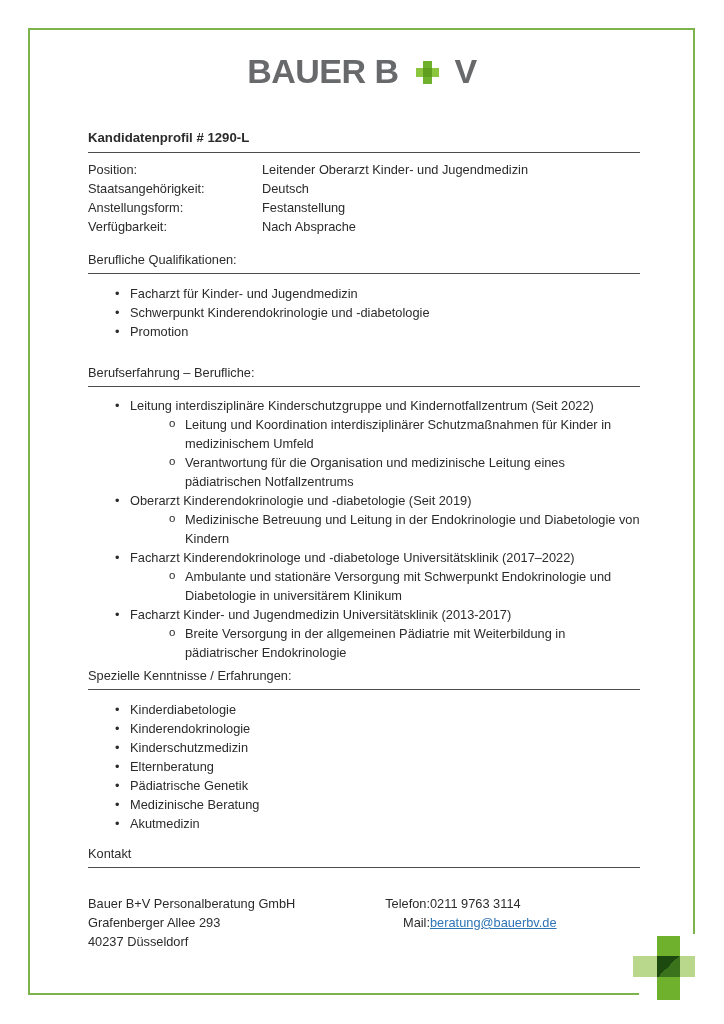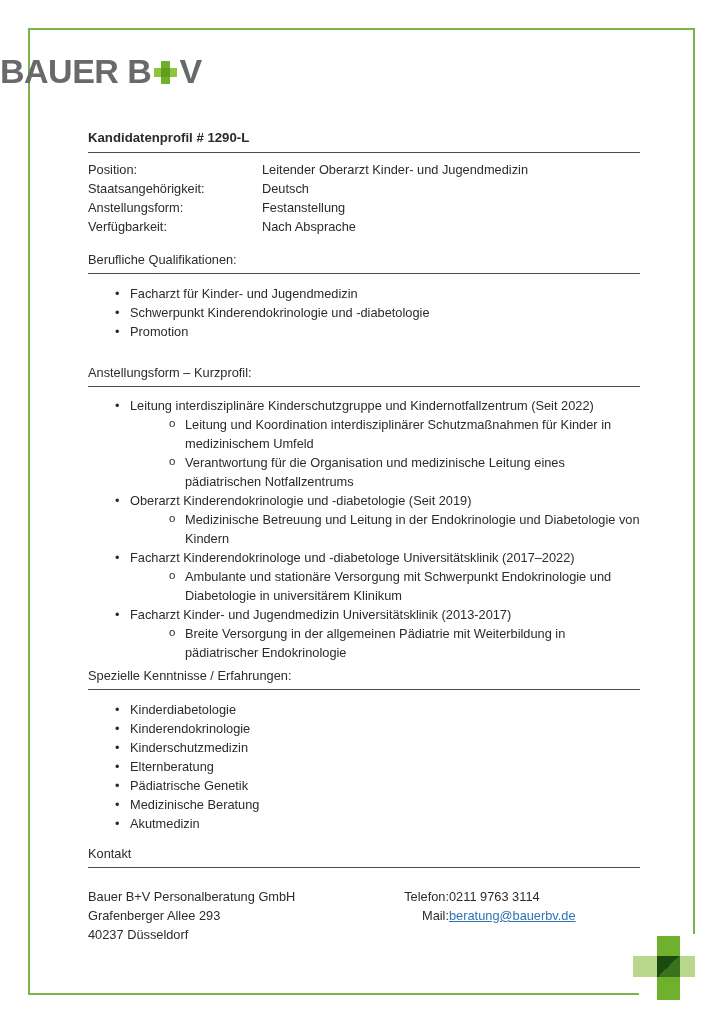--- a/index.html
+++ b/index.html
@@ -20,21 +20,21 @@
 
   
   .corner-cross { position:absolute; left:633px; top:936px; width:62px; height:64px; }
   .corner-cross .bar-v { position:absolute; left:24px; top:0; width:23px; height:64px; background:#6fb02c; }
   .corner-cross .bar-h { position:absolute; left:0; top:20px; width:62px; height:21px; background:#b9d88b; }
   .corner-cross .bar-o { position:absolute; left:24px; top:20px; width:23px; height:21px;
     background:linear-gradient(135deg,#1c4a0e 0%,#1c4a0e 50%,#3a731c 50%,#3a731c 100%); }
 
   
   .logo { position:absolute; left:0; right:0; top:50px; height:42px;
-    display:flex; justify-content:flex-start; align-items:center; }
+    display:flex; justify-content:center; align-items:center;gap:14px; }
   .logo-text { font-size:34px; font-weight:700; color:#68696b; letter-spacing:-0.5px; white-space:pre; }
   .logo-plus { position:relative; width:23px; height:23px; margin:2px 2px 0 3px; }
   .logo-plus .pv { position:absolute; left:7px; top:0; width:9px; height:23px; background:#6fb02c; }
   .logo-plus .ph { position:absolute; left:0; top:7px; width:23px; height:9px; background:#8cc63f; }
   .logo-plus .po { position:absolute; left:7px; top:7px; width:9px; height:9px; background:#5f9e1e; }
 
   
   .content { position:absolute; left:88px; top:128px; width:552px;
     font-size:12.8px; line-height:19px; }
 
@@ -52,21 +52,21 @@
   .mt-kontakt{ margin-top:11px; }
 
   .list { margin-top:10px; }
   .list-exp { margin-top:9px; }
   .li { position:relative; }
   .l1 { padding-left:42px; }
   .l1::before { content:"\2022"; position:absolute; left:27px; top:0; }
   .l2 { padding-left:97px; }
   .l2::before { content:"o"; position:absolute; left:81px; top:-1px; font-size:11.5px; }
 
-  .contact-grid { display:flex; margin-top:19px;gap:19px; }
+  .contact-grid { display:flex; margin-top:26px; }
   .addr { width:255px; flex:0 0 255px; }
   .contact-rows { flex:1;text-align:right; }
   .c-row { display:flex; }
   .c-label { width:87px; flex:0 0 87px; }
   .email-link { color:#2e74b5; text-decoration:underline; }
 </style>
 </head>
 <body>
 
 <div class="page">
@@ -109,21 +109,21 @@
       </div>
     </div>
 
     <div class="section-heading mt-quals">Berufliche Qualifikationen:</div>
     <div class="list">
       <div class="li l1"><span>Facharzt für Kinder- und Jugendmedizin</span></div>
       <div class="li l1"><span>Schwerpunkt Kinderendokrinologie und -diabetologie</span></div>
       <div class="li l1"><span>Promotion</span></div>
     </div>
 
-    <div class="section-heading mt-exp">Anstellungsform – Kurzprofil:</div>
+    <div class="section-heading mt-exp">Berufserfahrung – Berufliche:</div>
     <div class="list list-exp">
       <div class="li l1"><span>Leitung interdisziplinäre Kinderschutzgruppe und Kindernotfallzentrum (Seit 2022)</span></div>
       <div class="li l2"><span>Leitung und Koordination interdisziplinärer Schutzmaßnahmen für Kinder in medizinischem Umfeld</span></div>
       <div class="li l2"><span>Verantwortung für die Organisation und medizinische Leitung eines pädiatrischen Notfallzentrums</span></div>
       <div class="li l1"><span>Oberarzt Kinderendokrinologie und -diabetologie (Seit 2019)</span></div>
       <div class="li l2"><span>Medizinische Betreuung und Leitung in der Endokrinologie und Diabetologie von Kindern</span></div>
       <div class="li l1"><span>Facharzt Kinderendokrinologe und -diabetologe Universitätsklinik (2017–2022)</span></div>
       <div class="li l2"><span>Ambulante und stationäre Versorgung mit Schwerpunkt Endokrinologie und Diabetologie in universitärem Klinikum</span></div>
       <div class="li l1"><span>Facharzt Kinder- und Jugendmedizin Universitätsklinik (2013-2017)</span></div>
       <div class="li l2"><span>Breite Versorgung in der allgemeinen Pädiatrie mit Weiterbildung in pädiatrischer Endokrinologie</span></div>

